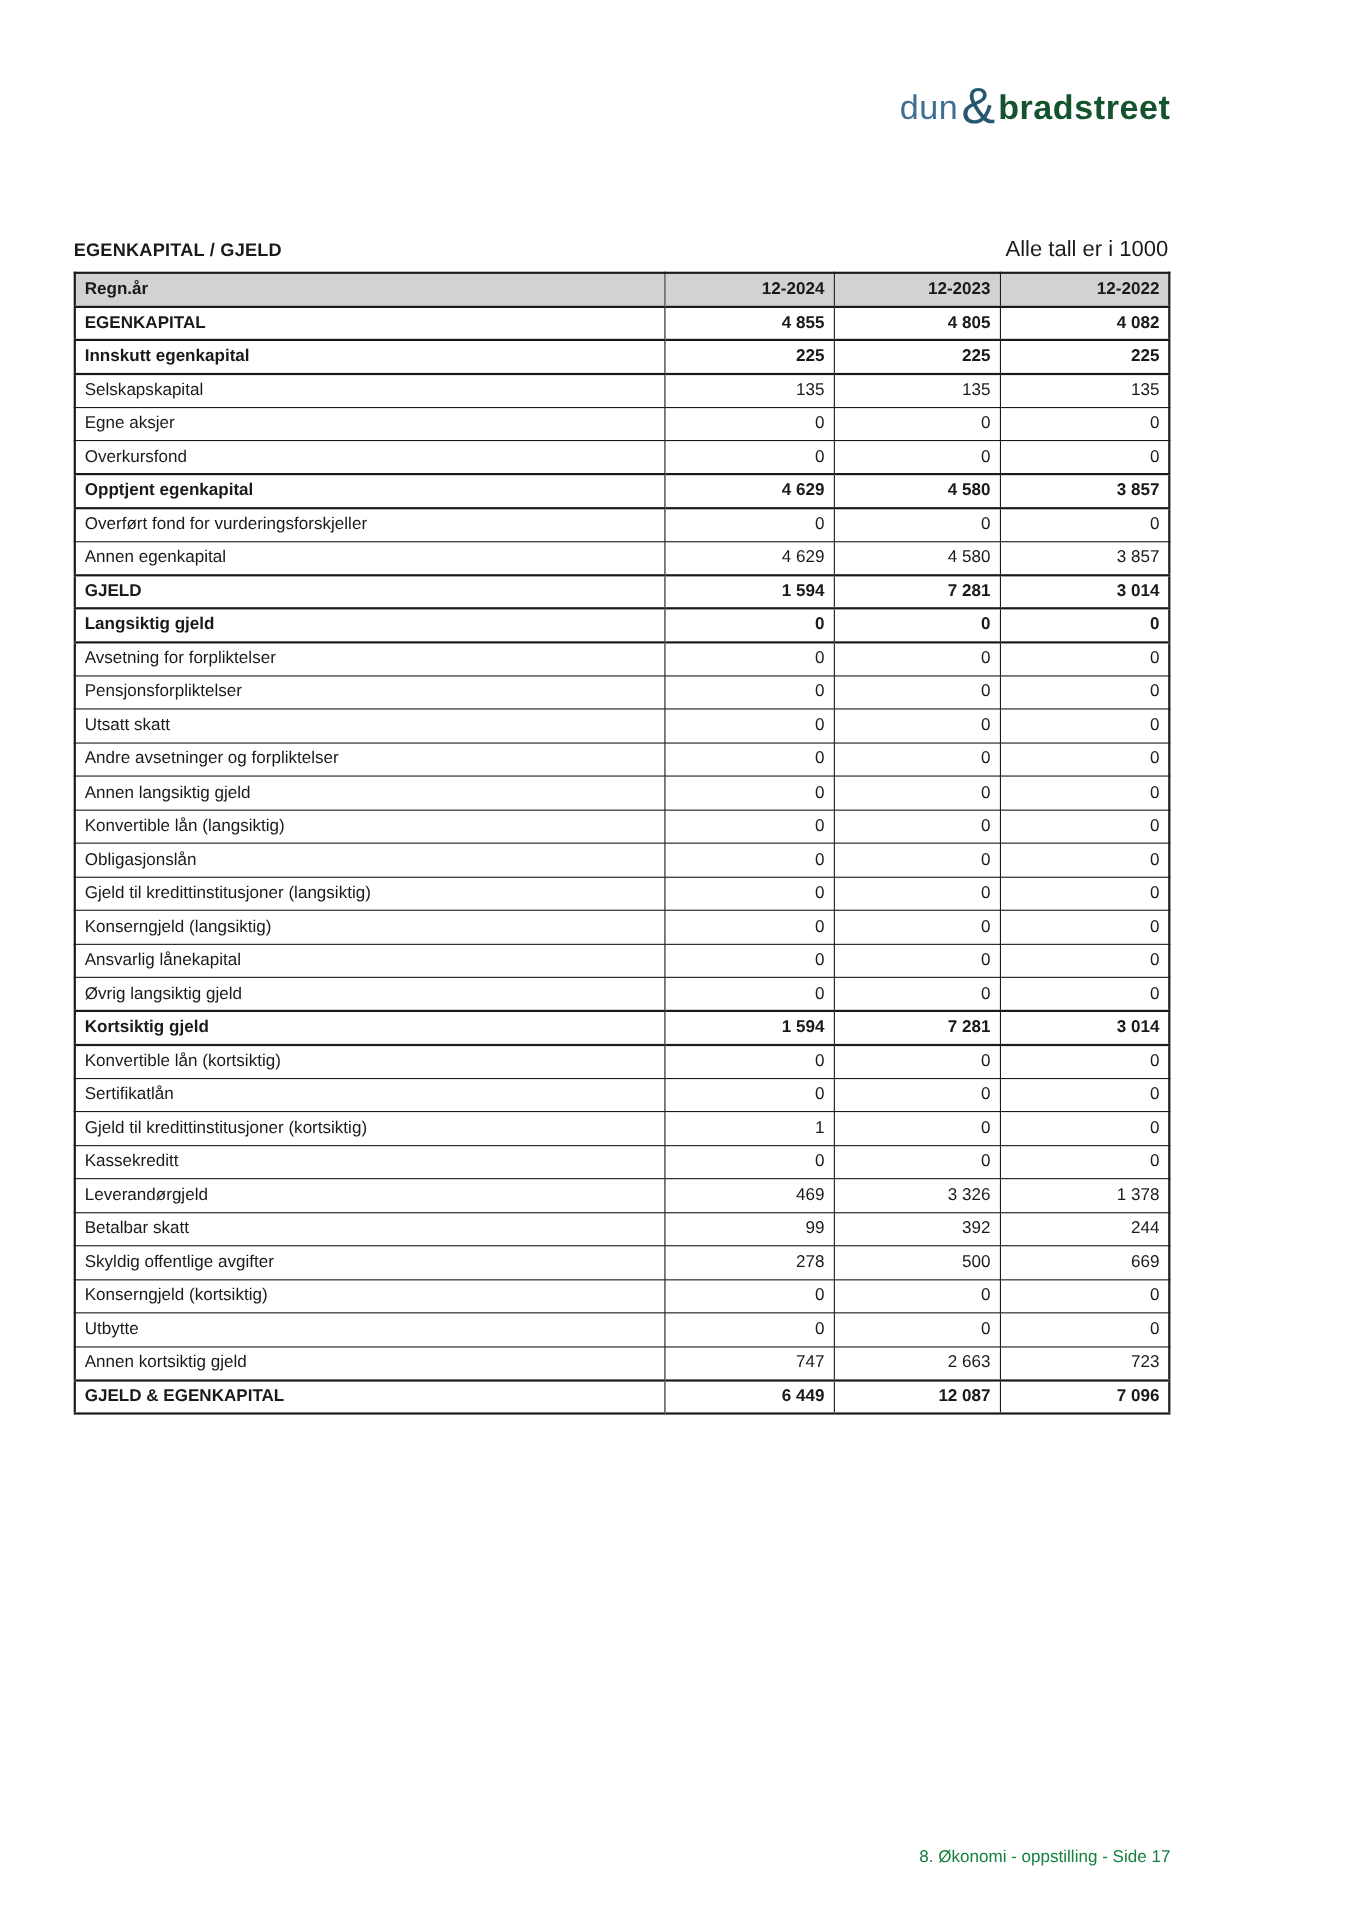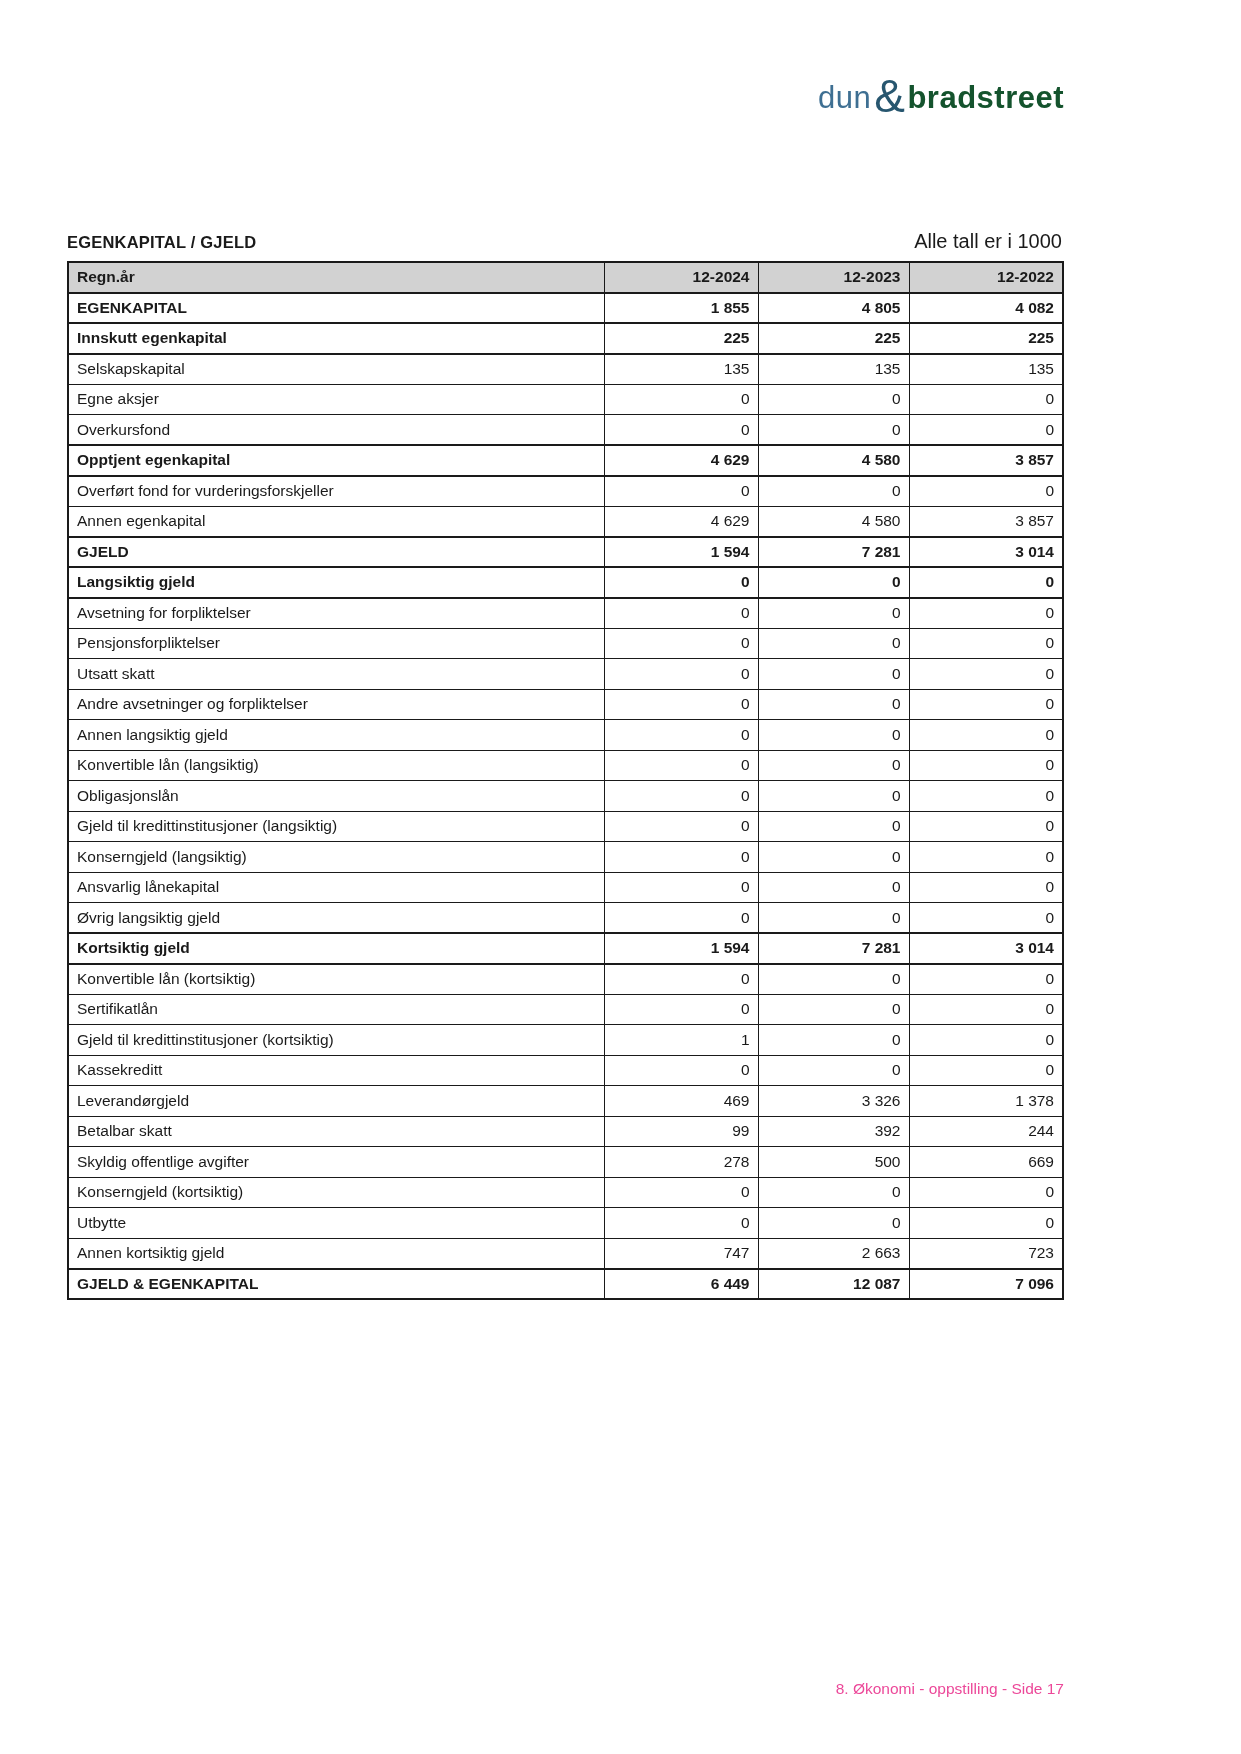--- a/index.html
+++ b/index.html
@@ -39,21 +39,21 @@
     position: relative;
     top: -1px;
     line-height: 1;
   }
   .logo-brad { color: #14532d; font-weight: bold; }
 
   
   .content {
     position: absolute;
     left: 67px;
-    top: 230px;
+    top: 216px;
     width: 995px;
   }
   .caption-row {
     display: flex;
     justify-content: space-between;
     align-items: baseline;
     margin-bottom: 8px;
   }
   .section-title { font-size: 16.5px; font-weight: 700; letter-spacing: 0.2px; }
   .units-note    { font-size: 20px; }
@@ -86,21 +86,21 @@
     border-top-width: 2px;
     border-bottom-width: 2px;
   }
 
   
   .footer {
     position: absolute;
     top: 1680px;
     right: 177px;
     font-size: 15.5px;
-    color: #ec4899;
+    color: #15803d;
   }
 </style>
 </head>
 <body>
 
 <div class="page">
 
   <div class="logo">
     <span class="logo-dun">dun</span>
     <span class="logo-amp">&amp;</span>
@@ -124,21 +124,21 @@
         <tr>
           <th class="lbl">Regn.år</th>
           <th class="val">12-2024</th>
           <th class="val">12-2023</th>
           <th class="val">12-2022</th>
         </tr>
       </thead>
       <tbody>
           <tr class="section">
             <td class="lbl">EGENKAPITAL</td>
-            <td class="val">1 855</td>
+            <td class="val">4 855</td>
             <td class="val">4 805</td>
             <td class="val">4 082</td>
           </tr>
           <tr class="section">
             <td class="lbl">Innskutt egenkapital</td>
             <td class="val">225</td>
             <td class="val">225</td>
             <td class="val">225</td>
           </tr>
           <tr>

